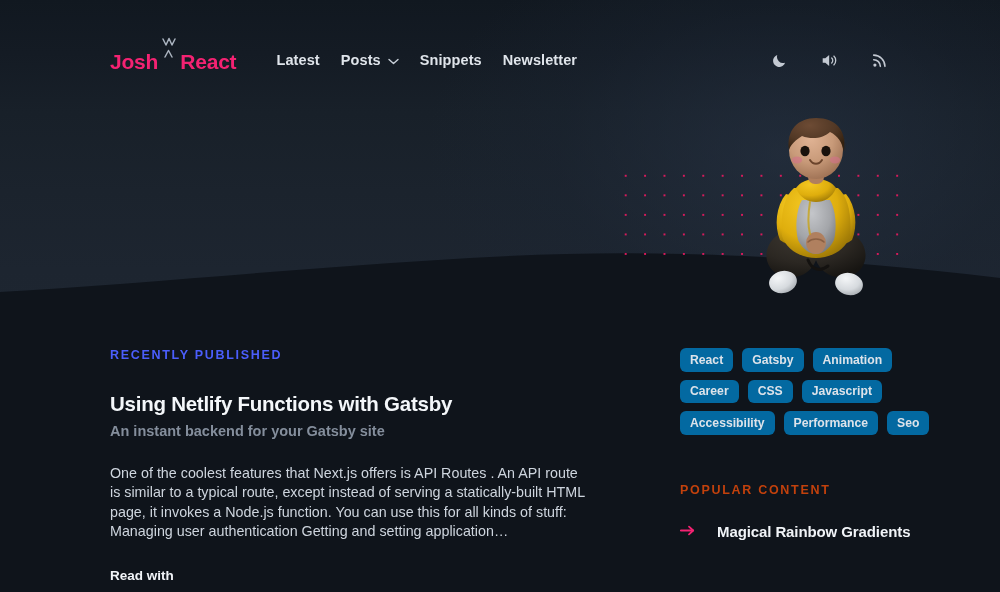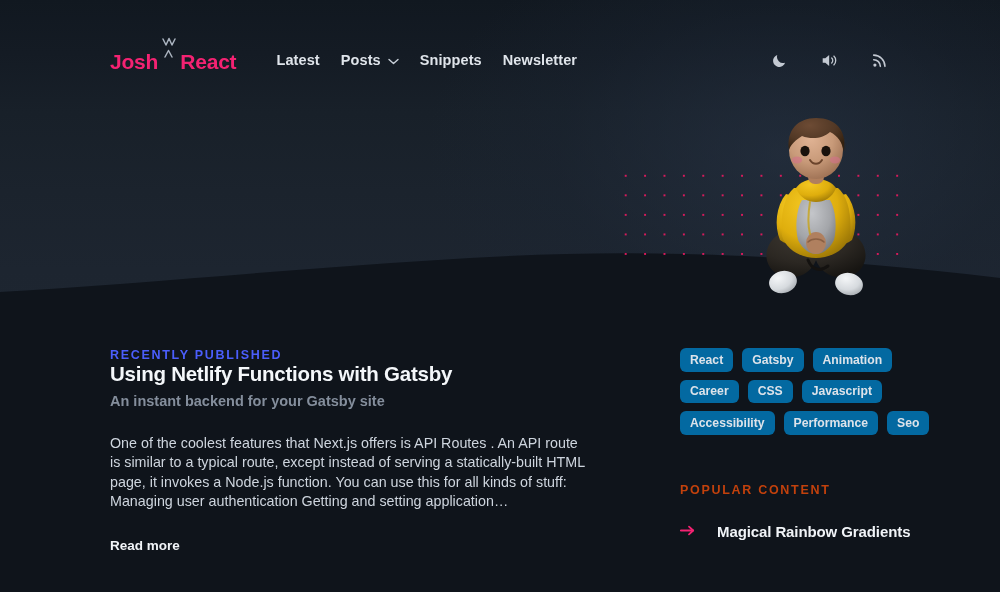--- a/index.html
+++ b/index.html
@@ -149,20 +149,21 @@
   }
   .col-left { width: 478px; flex: none; }
   .col-right { width: 250px; flex: none; }
 
   .section-label {
     font-size: 12.5px;
     font-weight: 700;
     letter-spacing: 1.7px;
     text-transform: uppercase;
     color: #4b5efc;
+    margin-bottom: 30px;
   }
   .section-label.violet { color: #c2410c; }
 
   .post-title {
     font-size: 20.5px;
     font-weight: 700;
     color: #f4f7fa;
     letter-spacing: -0.25px;
     margin-bottom: 7px;
     cursor: pointer;
@@ -380,21 +381,21 @@
 </div>
 
 <main class="content">
 
   <section class="col-left">
     <div class="section-label">Recently Published</div>
 
     <h2 class="post-title">Using Netlify Functions with Gatsby</h2>
     <div class="post-subtitle">An instant backend for your Gatsby site</div>
     <p class="post-excerpt">One of the coolest features that Next.js offers is API Routes . An API route is similar to a typical route, except instead of serving a statically-built HTML page, it invokes a Node.js function. You can use this for all kinds of stuff: Managing user authentication Getting and setting application…</p>
-    <a class="read-more">Read more</a>
+    <a class="read-more">Read with</a>
   </section>
 
   <aside class="col-right">
 
 
     <div class="tag-list">
       <span class="tag">React</span>
       <span class="tag">Gatsby</span>
       <span class="tag">Animation</span>
       <span class="tag">Career</span>

